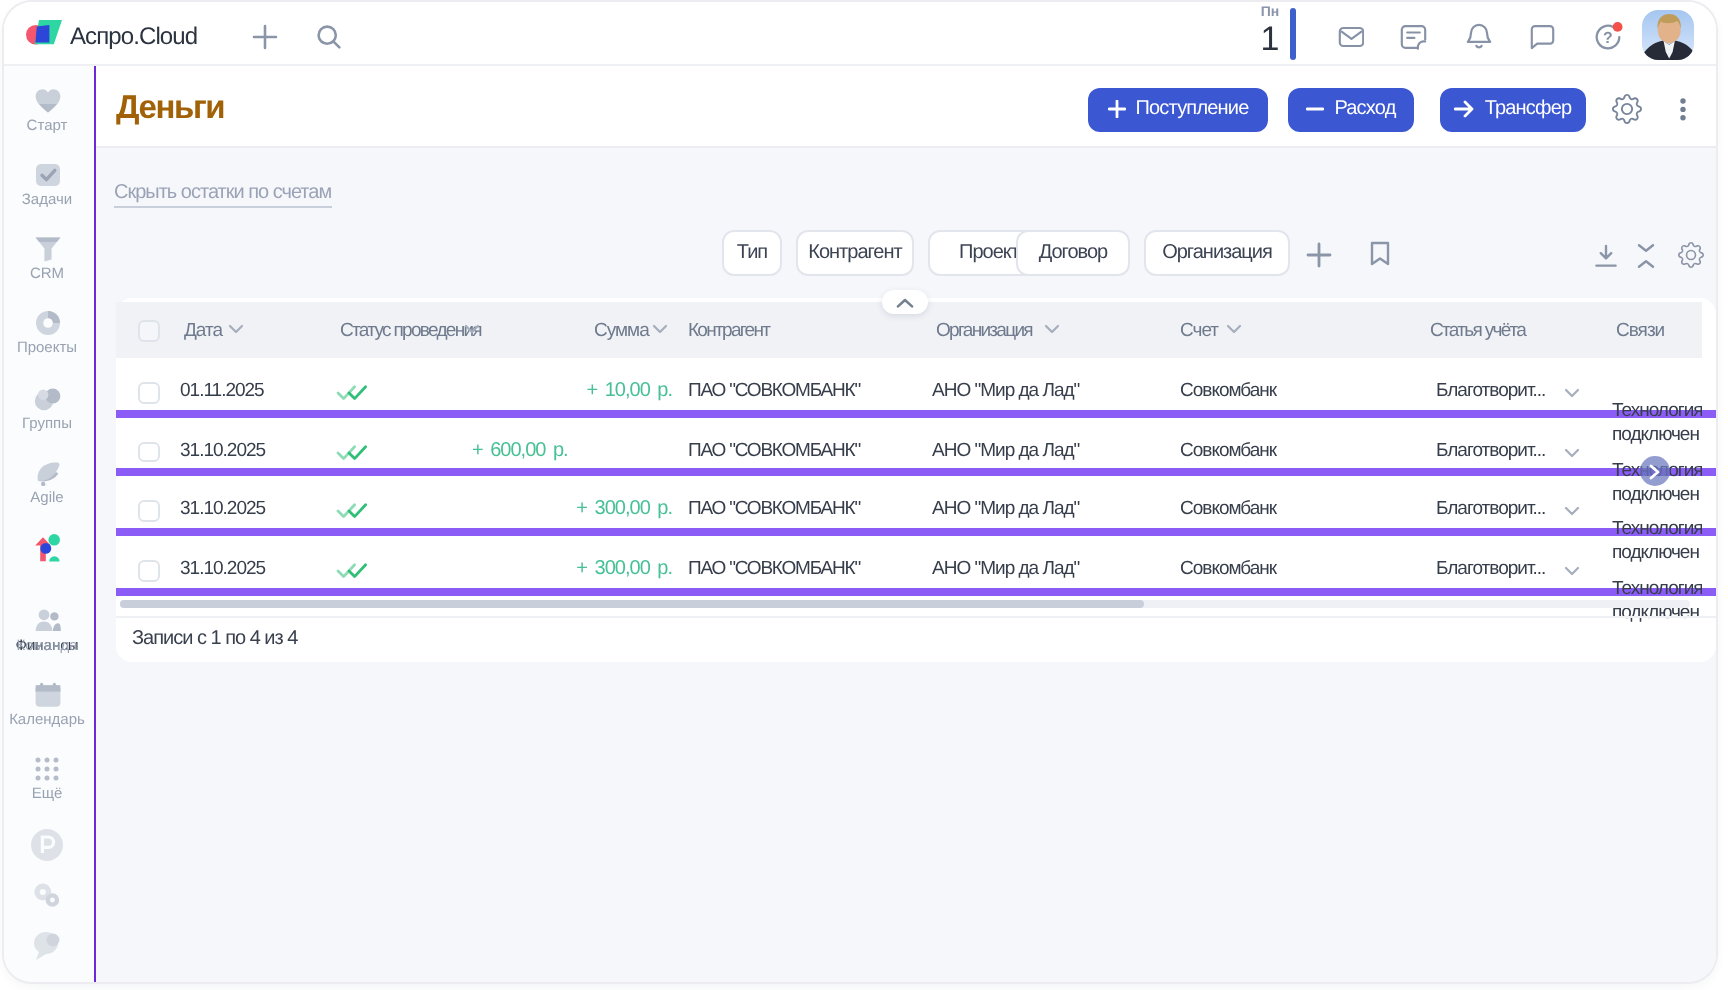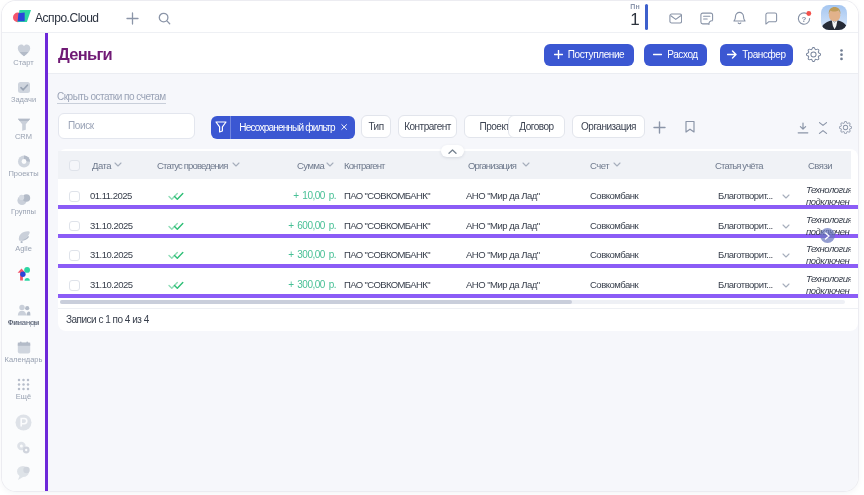--- a/index.html
+++ b/index.html
@@ -8,47 +8,47 @@
          border-radius:14px; overflow:hidden; box-shadow:0 0 0 1px #ececf1, 0 2px 6px rgba(40,50,80,.06); }
   .abs { position:absolute; }
   
   .topbar { position:absolute; left:0; top:0; width:856px; height:32px; background:#fff; border-bottom:1px solid #eef0f4; z-index:5; }
   .logo-txt { position:absolute; left:33px; top:10px; font-size:12px; font-weight:400; color:#2c3340; letter-spacing:-0.45px; }
   .day-name { position:absolute; left:624px; top:2px; width:18px; text-align:center; font-size:7px; font-weight:700; color:#8a95ab; }
   .day-num { position:absolute; left:620px; top:9px; width:26px; text-align:center; font-size:17px; font-weight:400; color:#2d333e; }
   .day-bar { position:absolute; left:643px; top:3px; width:2.5px; height:26px; background:#3d60cc; border-radius:2px; }
   .avatar { position:absolute; left:819px; top:4px; width:26px; height:25px; border-radius:8px; overflow:hidden; }
   
-  .sidebar { position:absolute; left:0; top:32px; width:46px; height:458px; background:#fbfcfd; border-right:3px solid #6d28d9; z-index:4; }
+  .sidebar { position:absolute; left:0; top:32px; width:46px; height:458px; background:#fbfcfd; border-right:1px solid #6d28d9; z-index:4; }
   .sb-item { position:absolute; left:0; width:43px; text-align:center; }
   .sb-item svg { display:block; margin:0 auto; }
   .sb-lbl { display:block; margin-top:1px; font-size:7.5px; color:#99a2b2; }
   .sb-lbl.act { color:#3a4150;margin-top:37px; }
   
   .pagehead { position:absolute; left:46px; top:32px; width:810px; height:41px; background:#fff; border-bottom:1px solid #ebedf2; z-index:3; }
-  .pagetitle { position:absolute; left:10px; top:11.5px; font-size:16.5px; font-weight:700; letter-spacing:-0.7px; color:#701a75; }
+  .pagetitle { position:absolute; left:10px; top:11.5px; font-size:16.5px; font-weight:700; letter-spacing:-0.7px; color:#a16207; }
   .btn { position:absolute; top:10.5px; height:22px; background:#3b57d2; border-radius:6px; color:#fff; font-size:10px; letter-spacing:-0.4px;
          display:flex; align-items:center; justify-content:center; gap:5px; }
   
   .content { position:absolute; left:46px; top:73px; width:810px; height:417px; background:#f6f7fb; }
   .hidelink { position:absolute; left:9px; top:17px; font-size:10px; letter-spacing:-0.5px; color:#9aa3b6; border-bottom:1px solid #c9cfda; padding-bottom:1px; }
   .search { position:absolute; left:10px; top:39px; width:137px; height:26px; background:#fff; border:1px solid #e3e6ee; border-radius:6px;
             font-size:10px; letter-spacing:-0.4px; color:#9aa3b6; line-height:24px; padding-left:9px; }
   .fchip-blue { position:absolute; background:#3b57d2; border-radius:6px; display:flex; align-items:center; color:#fff; font-size:10px; letter-spacing:-0.8px; white-space:nowrap; }
   .chip { position:absolute; top:41px; height:23px; background:#fff; border:1px solid #e2e5ec; border-radius:6px;
           font-size:10px; letter-spacing:-0.5px; color:#3c4352; display:flex; align-items:center; justify-content:center; white-space:nowrap; }
   
   .card { position:absolute; left:10px; top:74.5px; width:800px; height:182px; background:#fff; border-radius:8px; }
   .thead { position:absolute; left:0; top:2.5px; width:793px; height:28px; background:#f0f2f6; }
   .th { position:absolute; top:9px; font-size:9.5px; letter-spacing:-0.5px; color:#6f7a8d; white-space:nowrap; }
   .row { position:absolute; left:0; width:800px; height:29.7px; border-bottom:4px solid #8b5cf6; }
   .td { position:absolute; top:11px; font-size:9.5px; letter-spacing:-0.5px; color:#373e4b; white-space:nowrap; }
   .tight { letter-spacing:-0.85px; }
   .tight2 { letter-spacing:-0.6px; }
-  .two { top:5px; line-height:12px; width:45px; overflow:hidden;font-style:italic; }
+  .two { top:21px; line-height:12px; width:45px; overflow:hidden; }
   .sum { font-size:10px; letter-spacing:-0.5px; word-spacing:1.5px; color:#48c096; }
   .cb { position:absolute; left:11px; width:10.5px; height:10.5px; border:1px solid #dfe3ea; border-radius:3px; background:#fff; }
   .pill { position:absolute; left:393px; top:71px; width:23px; height:12px; background:#fff; border-radius:7px;
           box-shadow:0 1px 3px rgba(60,70,100,.14); z-index:2; display:flex; align-items:center; justify-content:center; }
   .card2 { position:absolute; left:10px; top:272px; width:800px; height:28.5px; background:#fff; border-radius:8px; }
   .cnav { position:absolute; left:772px; top:154px; width:15px; height:15px; border-radius:50%; background:rgba(106,119,190,.72);
           display:flex; align-items:center; justify-content:center; z-index:3; }
 </style>
 </head>
 <body>
@@ -249,32 +249,20 @@
       </svg>
     <svg class="abs" style="left:791.5px;top:16px" width="3" height="12" viewBox="0 0 3 12" fill="#717d92">
         <circle cx="1.5" cy="1.5" r="1.35"></circle>
         <circle cx="1.5" cy="5.7" r="1.35"></circle>
         <circle cx="1.5" cy="9.9" r="1.35"></circle>
       </svg>
   </div>
 
   <div class="content">
     <div class="hidelink">Скрыть остатки по счетам</div>
-    <div class="search">Поиск</div>
-    <div class="fchip-blue" style="left:162.5px;top:42px;height:22.5px;width:144.5px">
-      <div style="width:26px;display:flex;align-items:center;justify-content:center;border-right:1px solid rgba(255,255,255,.28);height:100%">
-        <svg width="12" height="12" viewBox="0 0 12 12" style="margin-left:2px">
-            <path d="M1 1 L11 1 L7.4 5.8 L7.4 10 L4.6 11 L4.6 5.8 Z" fill="none" stroke="#fff" stroke-width="1.2" stroke-linejoin="round"></path>
-          </svg>
-      </div>
-      <span style="padding:0 6px 0 8px">Несохраненный фильтр</span>
-      <svg style="margin-right:8px" width="8" height="8" viewBox="0 0 8 8" stroke="#fff" stroke-width="1.2" stroke-linecap="round">
-          <path d="M1 1l6 6M7 1l-6 6"></path>
-        </svg>
-    </div>
     <div class="chip" style="left:313px;width:30px">Тип</div>
     <div class="chip" style="left:350px;width:59px">Контрагент</div>
     <div class="chip" style="left:416px;width:61px">Проект</div>
     <div class="chip" style="left:460px;width:57px">Договор</div>
     <div class="chip" style="left:524px;width:73px">Организация</div>
     <svg class="abs" style="left:605px;top:47px" width="13" height="13" viewBox="0 0 13 13" stroke="#8b95a8" stroke-width="1.4" stroke-linecap="round">
         <path d="M6.5 1v11M1 6.5h11"></path>
       </svg>
     <svg class="abs" style="left:637px;top:46px" width="10" height="13" viewBox="0 0 10 13" fill="none" stroke="#8b95a8" stroke-width="1.2" stroke-linejoin="round">
         <path d="M1 1.5h8v10.5L5 9.2 1 12z"></path>
@@ -295,21 +283,21 @@
         </svg>
     </div>
 
     <div class="card">
       <div class="thead">
         <div class="cb" style="top:8.5px;width:11px;height:11px;background:#f5f6fa"></div>
         <div class="th" style="left:34px">Дата</div>
           <svg class="abs sort" style="left:56px;top:11px" width="8" height="5" viewBox="0 0 8 5">
             <path d="M1 1l3 3 3-3" fill="none" stroke="#a6aebc" stroke-width="1.1" stroke-linecap="round" stroke-linejoin="round"></path>
           </svg>
-        <div class="th tight" style="left:99px">Статус проведения</div>
+        <div class="th tight" style="left:112px">Статус проведения</div>
           <svg class="abs" style="left:174px;top:11px" width="8" height="5" viewBox="0 0 8 5">
             <path d="M1 1l3 3 3-3" fill="none" stroke="#a6aebc" stroke-width="1.1" stroke-linecap="round" stroke-linejoin="round"></path>
           </svg>
         <div class="th" style="left:239px">Сумма</div>
           <svg class="abs" style="left:268px;top:11px" width="8" height="5" viewBox="0 0 8 5">
             <path d="M1 1l3 3 3-3" fill="none" stroke="#a6aebc" stroke-width="1.1" stroke-linecap="round" stroke-linejoin="round"></path>
           </svg>
         <div class="th tight" style="left:286px">Контрагент</div>
         <div class="th tight" style="left:410px">Организация</div>
           <svg class="abs" style="left:464px;top:11px" width="8" height="5" viewBox="0 0 8 5">
@@ -339,21 +327,21 @@
           </svg>
         <div class="td two" style="left:748px">Технология<br>подключен</div>
       </div>
       <div class="row" style="top:60.2px">
         <div class="cb" style="top:12px"></div>
         <div class="td" style="left:32px">31.10.2025</div>
         <svg class="abs" style="left:110px;top:13px" width="16" height="9" viewBox="0 0 16 9" fill="none" stroke-width="1.4" stroke-linecap="round" stroke-linejoin="round">
             <path d="M1 4.5 3.8 7.3 9.3 1.4" stroke="#8edcb6"></path>
             <path d="M6.5 4.5 9.3 7.3 14.8 1.4" stroke="#2fbf77"></path>
           </svg>
-        <div class="td sum" style="left:178px;width:100px;text-align:right">+ 600,00 р.</div>
+        <div class="td sum" style="left:178px;width:100px;text-align:left">+ 600,00 р.</div>
         <div class="td tight2" style="left:286px">ПАО "СОВКОМБАНК"</div>
         <div class="td" style="left:408px">АНО "Мир да Лад"</div>
         <div class="td" style="left:532px">Совкомбанк</div>
         <div class="td" style="left:660px">Благотворит...</div>
         <svg class="abs" style="left:724px;top:15px" width="8" height="5" viewBox="0 0 8 5">
             <path d="M1 1l3 3 3-3" fill="none" stroke="#a6aebc" stroke-width="1.1" stroke-linecap="round" stroke-linejoin="round"></path>
           </svg>
         <div class="td two" style="left:748px">Технология<br>подключен</div>
       </div>
       <div class="row" style="top:89.9px">

